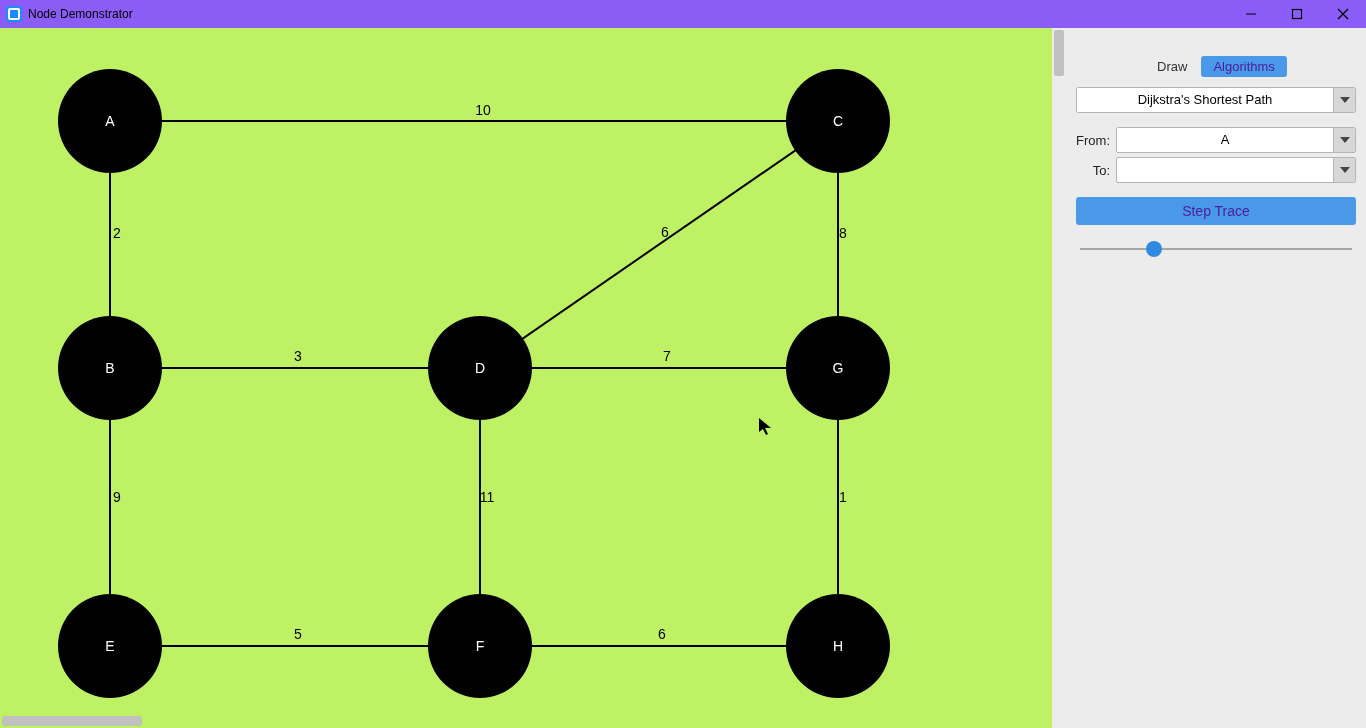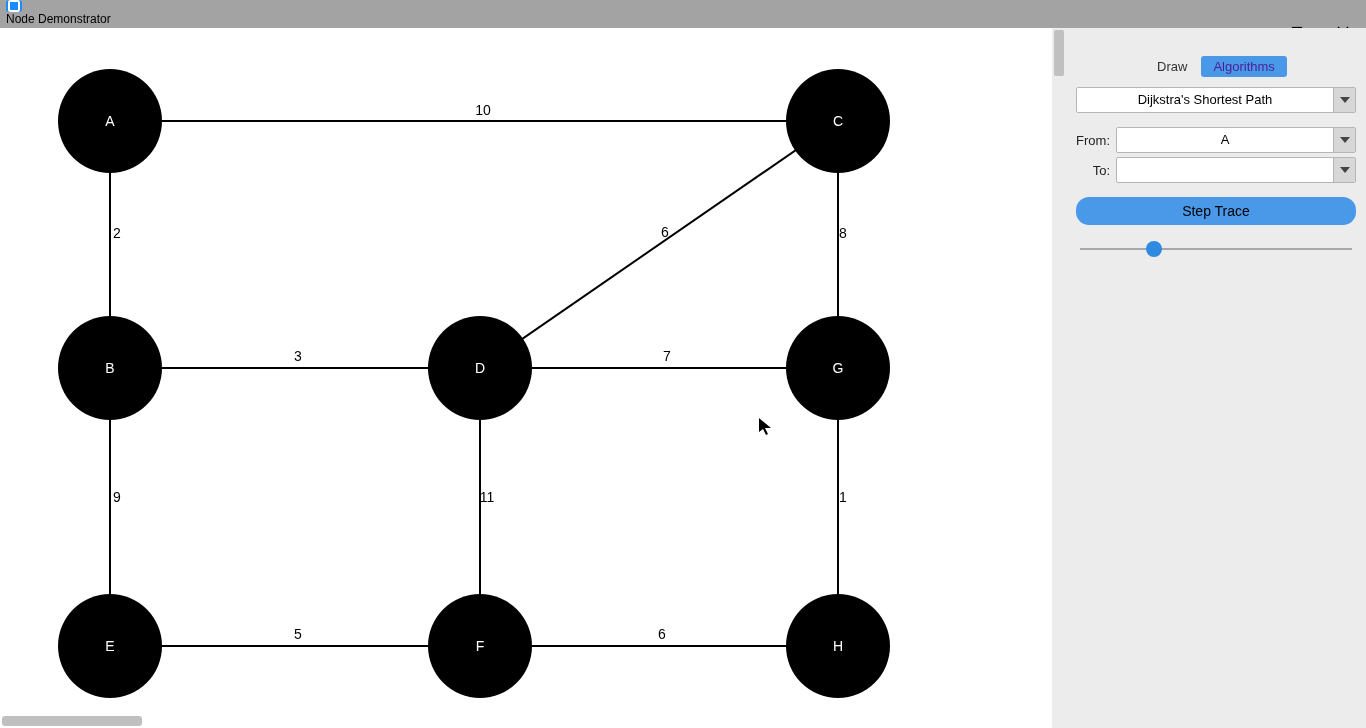--- a/index.html
+++ b/index.html
@@ -9,24 +9,23 @@
     font-family: "Segoe UI", Arial, sans-serif;
     font-size: 13px;
     background: #fff;
     overflow: hidden;
     user-select: none;
   }
   
   .titlebar {
     height: 28px;
     display: flex;
-    align-items: flex-start;
+    align-items: center;
     padding-left: 6px;
-    background: #a3a3a3;
-    flex-direction: column;
+    background: #8b5cf6;
   }
   .app-icon {
     width: 16px; height: 16px;
     border-radius: 3px;
     background: #1a8cff;
     display: inline-flex;
     align-items: center; justify-content: center;
     margin-right: 6px;
   }
   .app-icon::after {
@@ -54,21 +53,21 @@
     position: relative;
     width: 1366px;
     height: 700px;
     background: #ececec;
   }
   .canvas-pane {
     position: absolute;
     left: 0; top: 0;
     width: 1052px;
     height: 700px;
-    background: #ffffff;
+    background: #bef264;
   }
   .vscroll-track {
     position: absolute;
     left: 1052px; top: 0;
     width: 14px; height: 700px;
     background: #ececec;
   }
   .vscroll-thumb {
     position: absolute;
     left: 2px; top: 2px;
@@ -140,23 +139,23 @@
   }
   .dd-caret svg { width: 10px; height: 6px; }
   .algo-row { margin-bottom: 14px; }
   .algo-row .dropdown { width: 100%; }
   .btn {
     display: block;
     width: 100%;
     height: 28px;
     margin-top: 8px;
     background: #4a99e9;
-    color: #000000;
+    color: #4c1d95;
     border: none;
-    border-radius: 13px;
+    border-radius: 3px;
     font-size: 14px;
     cursor: pointer;
   }
   .btn:first-of-type { margin-top: 14px; }
   
   .slider {
     position: relative;
     margin-top: 14px;
     height: 20px;
   }

